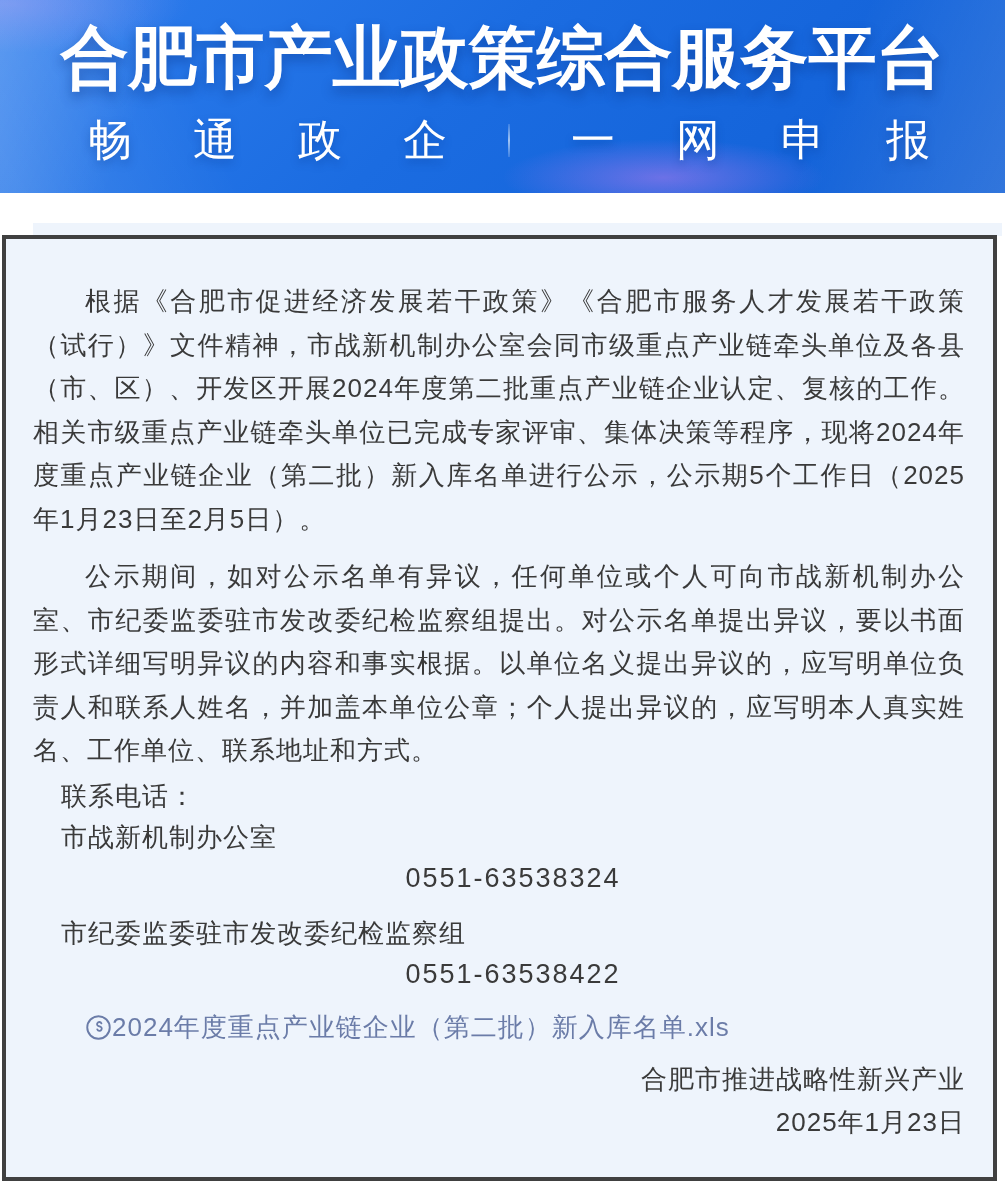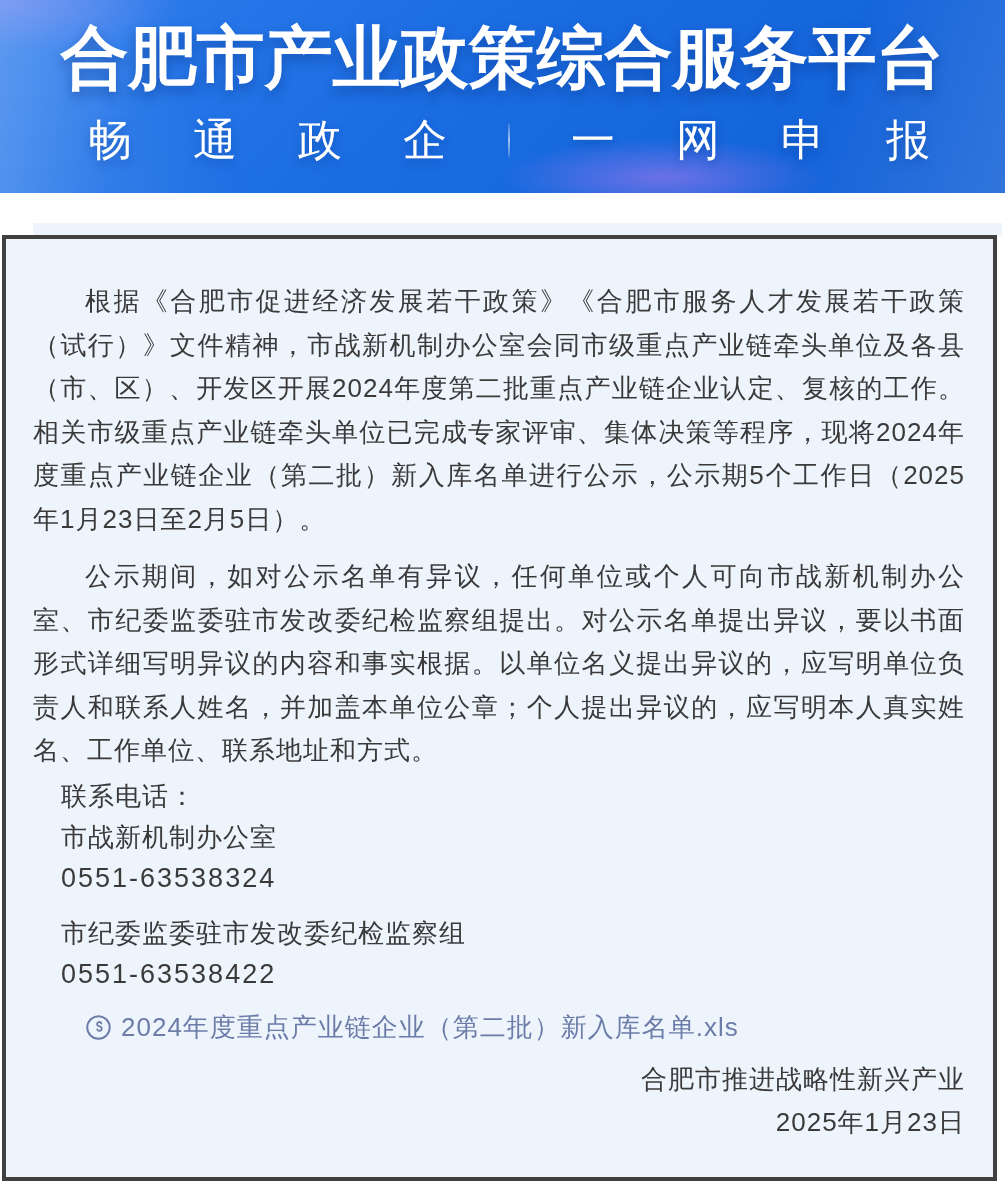--- a/index.html
+++ b/index.html
@@ -50,23 +50,23 @@
     color:#3a3a3a;font-size:26px;line-height:43.5px;
   }
   .para{
     margin:0;text-align:justify;text-indent:2em;letter-spacing:1px;
     line-break:strict;
   }
   .para + .para{margin-top:14px;}
   .contact{margin-top:3px;}
   .contact.second{margin-top:14px;}
   .contact-line{margin-left:28px;line-height:41px;letter-spacing:1px;}
-  .contact-line.phone{letter-spacing:2px;font-size:27px;}
+  .contact-line.phone{letter-spacing:2px;font-size:27px;text-align:center;}
   .attachment{
-    margin:12px 0 0 52px;display:flex;align-items:center;gap:9px;
+    margin:12px 0 0 52px;display:flex;align-items:center;
     color:#6b7ca8;line-height:41px;cursor:pointer;text-decoration:none;
   }
   .attachment svg{flex:0 0 auto;display:block;}
   .attachment-name{letter-spacing:1px;}
   .signature{margin-top:10px;text-align:right;line-height:43px;letter-spacing:1px;}
 </style>
 </head>
 <body>
 
 <div class="banner">

